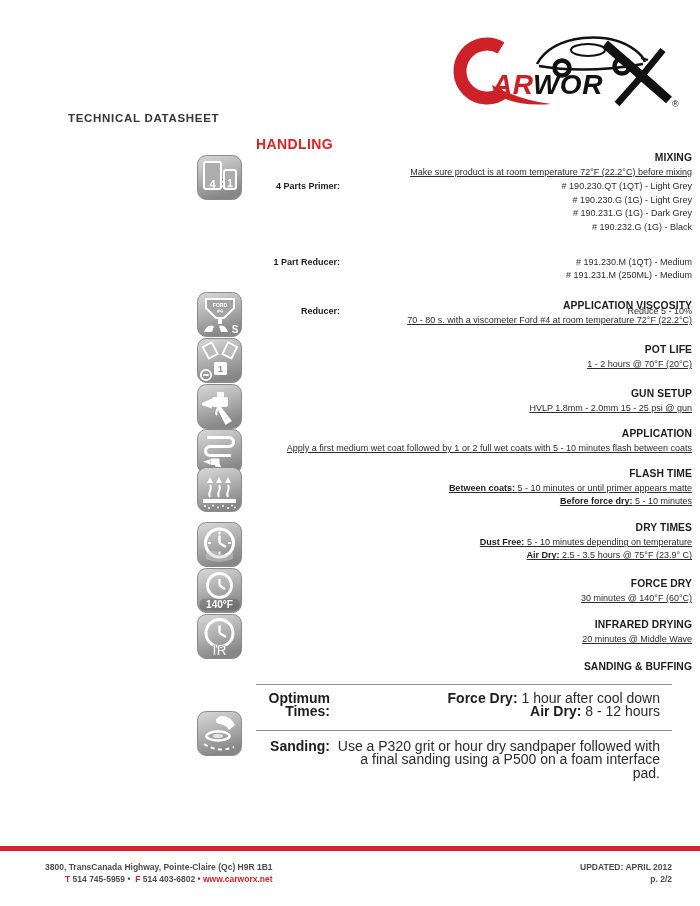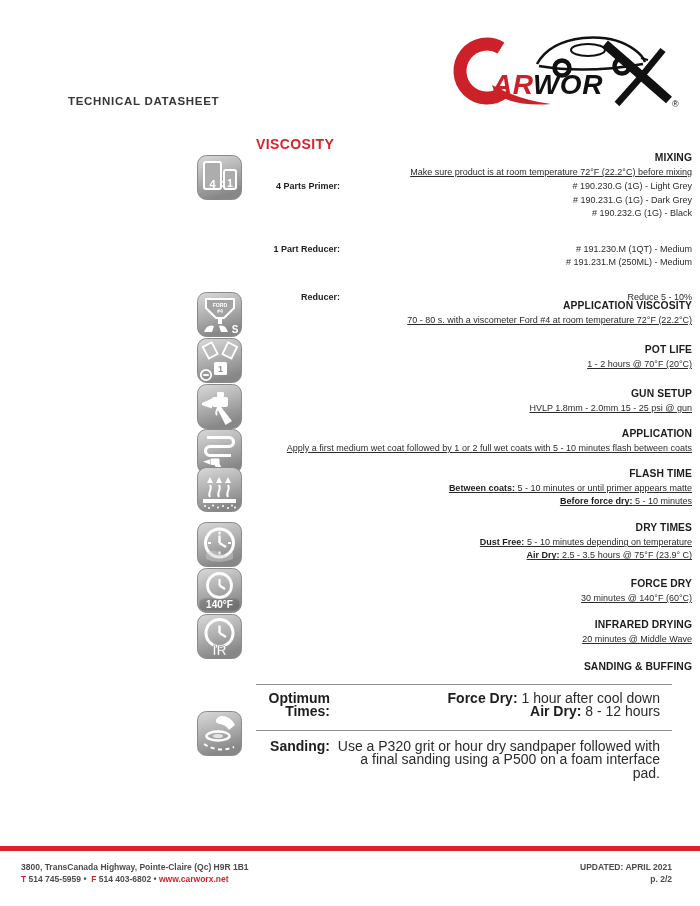--- a/index.html
+++ b/index.html
@@ -3,21 +3,21 @@
 <meta charset="utf-8">
 <style>
   html,body { margin:0; padding:0; background:#e8e8e8; }
   .page {
     position:relative; width:700px; height:906px; margin:0 auto;
     background:#ffffff; overflow:hidden;
     font-family:"Liberation Sans", sans-serif; color:#2b2b2b;
   }
   
   .doc-title {
-    position:absolute; left:68px; top:95px;
+    position:absolute; left:68px; top:112px;
     font-size:11.5px; font-weight:bold; letter-spacing:.7px; color:#363636;
   }
   .logo { position:absolute; left:445px; top:30px; width:240px; height:80px; }
   
   .handling-title {
     position:absolute; left:256px; top:136px;
     font-size:14px; font-weight:bold; letter-spacing:.4px; color:#d8232a;
   }
   
   .section { position:absolute; left:256px; width:436px; font-size:9px; line-height:13.4px;text-align:right; }
@@ -42,21 +42,21 @@
   #row-optimum { top:692px; } #row-sanding { top:740px; }
   
   .tile { position:absolute; left:197px; width:45px; height:45px; }
   #icon-mixing    { top:155px; } #icon-viscosity { top:292px; }
   #icon-potlife   { top:338px; } #icon-gun       { top:384px; }
   #icon-appl      { top:429px; } #icon-flash     { top:467px; }
   #icon-dry       { top:522px; } #icon-forcedry  { top:568px; }
   #icon-ir        { top:614px; } #icon-sand      { top:711px; }
   
   .footer-bar { position:absolute; left:0; top:846px; width:700px; height:5px; background:#d8232a; }
-  .footer-left  { position:absolute; left:21px; top:862px; font-size:8.5px; font-weight:bold; color:#4c4c4e; line-height:11.5px; }
+  .footer-left  { position:absolute; left:45px; top:862px; font-size:8.5px; font-weight:bold; color:#4c4c4e; line-height:11.5px;text-align:right; }
   .footer-right { position:absolute; right:28px; top:862px; font-size:8.5px; font-weight:bold; color:#4c4c4e; line-height:11.5px; text-align:right; }
   .red { color:#d8232a; }
   .footer-left a { color:#d8232a; text-decoration:none; }
 </style>
 </head>
 <body>
 
 <div class="page">
 
   <div class="doc-title">TECHNICAL DATASHEET</div>
@@ -77,28 +77,29 @@
 
     <text x="47" y="64" font-family="Liberation Sans, sans-serif" font-size="28" font-weight="bold" font-style="italic" letter-spacing="0.5"><tspan fill="#cc2128">AR</tspan><tspan fill="#111">WOR</tspan></text>
 
     <g stroke="#111" fill="none">
       <path d="M160 14 Q190 40 224 70" stroke-width="9"></path>
       <path d="M218 20 Q196 48 172 74" stroke-width="6.5"></path>
     </g>
     <text x="227" y="77" font-size="9" fill="#111">®</text>
   </svg>
 
-  <div class="handling-title">VISCOSITY</div>
+  <div class="handling-title">HANDLING</div>
 
   <div class="section" id="sec-mixing">
     <h3>MIXING</h3>
     <div class="nowrap">Make sure product is at room temperature 72°F (22.2°C) before mixing</div>
     <div class="mix-rows">
       <div class="mix-label">4 Parts Primer:</div>
       <div>
+        <div># 190.230.QT (1QT) - Light Grey</div>
         <div># 190.230.G (1G) - Light Grey</div>
         <div># 190.231.G (1G) - Dark Grey</div>
         <div># 190.232.G (1G) - Black</div>
       </div>
       <div class="mix-label">1 Part Reducer:</div>
       <div>
         <div># 191.230.M (1QT) - Medium</div>
         <div># 191.231.M (250ML) - Medium</div>
       </div>
       <div class="mix-label">Reducer:</div>
@@ -357,17 +358,17 @@
     <ellipse cx="21" cy="25" rx="5" ry="2" fill="#fff" opacity="0.7"></ellipse>
     <path d="M7 33 q14 9 30 3" stroke="#fff" stroke-width="2" stroke-dasharray="4 3.5" fill="none"></path>
   </svg>
 
   <div class="footer-bar"></div>
   <div class="footer-left">
     <div>3800, TransCanada Highway, Pointe-Claire (Qc)  H9R 1B1</div>
     <div><span class="red">T</span> <span>514 745-5959</span> <span>•</span>&nbsp; <span class="red">F</span> <span>514 403-6802</span> <span>•</span> <a href="#">www.carworx.net</a></div>
   </div>
   <div class="footer-right">
-    <div>UPDATED: APRIL 2021</div>
+    <div>UPDATED: APRIL 2012</div>
     <div>p. 2/2</div>
   </div>
 
 </div>
 
 </body></html>

